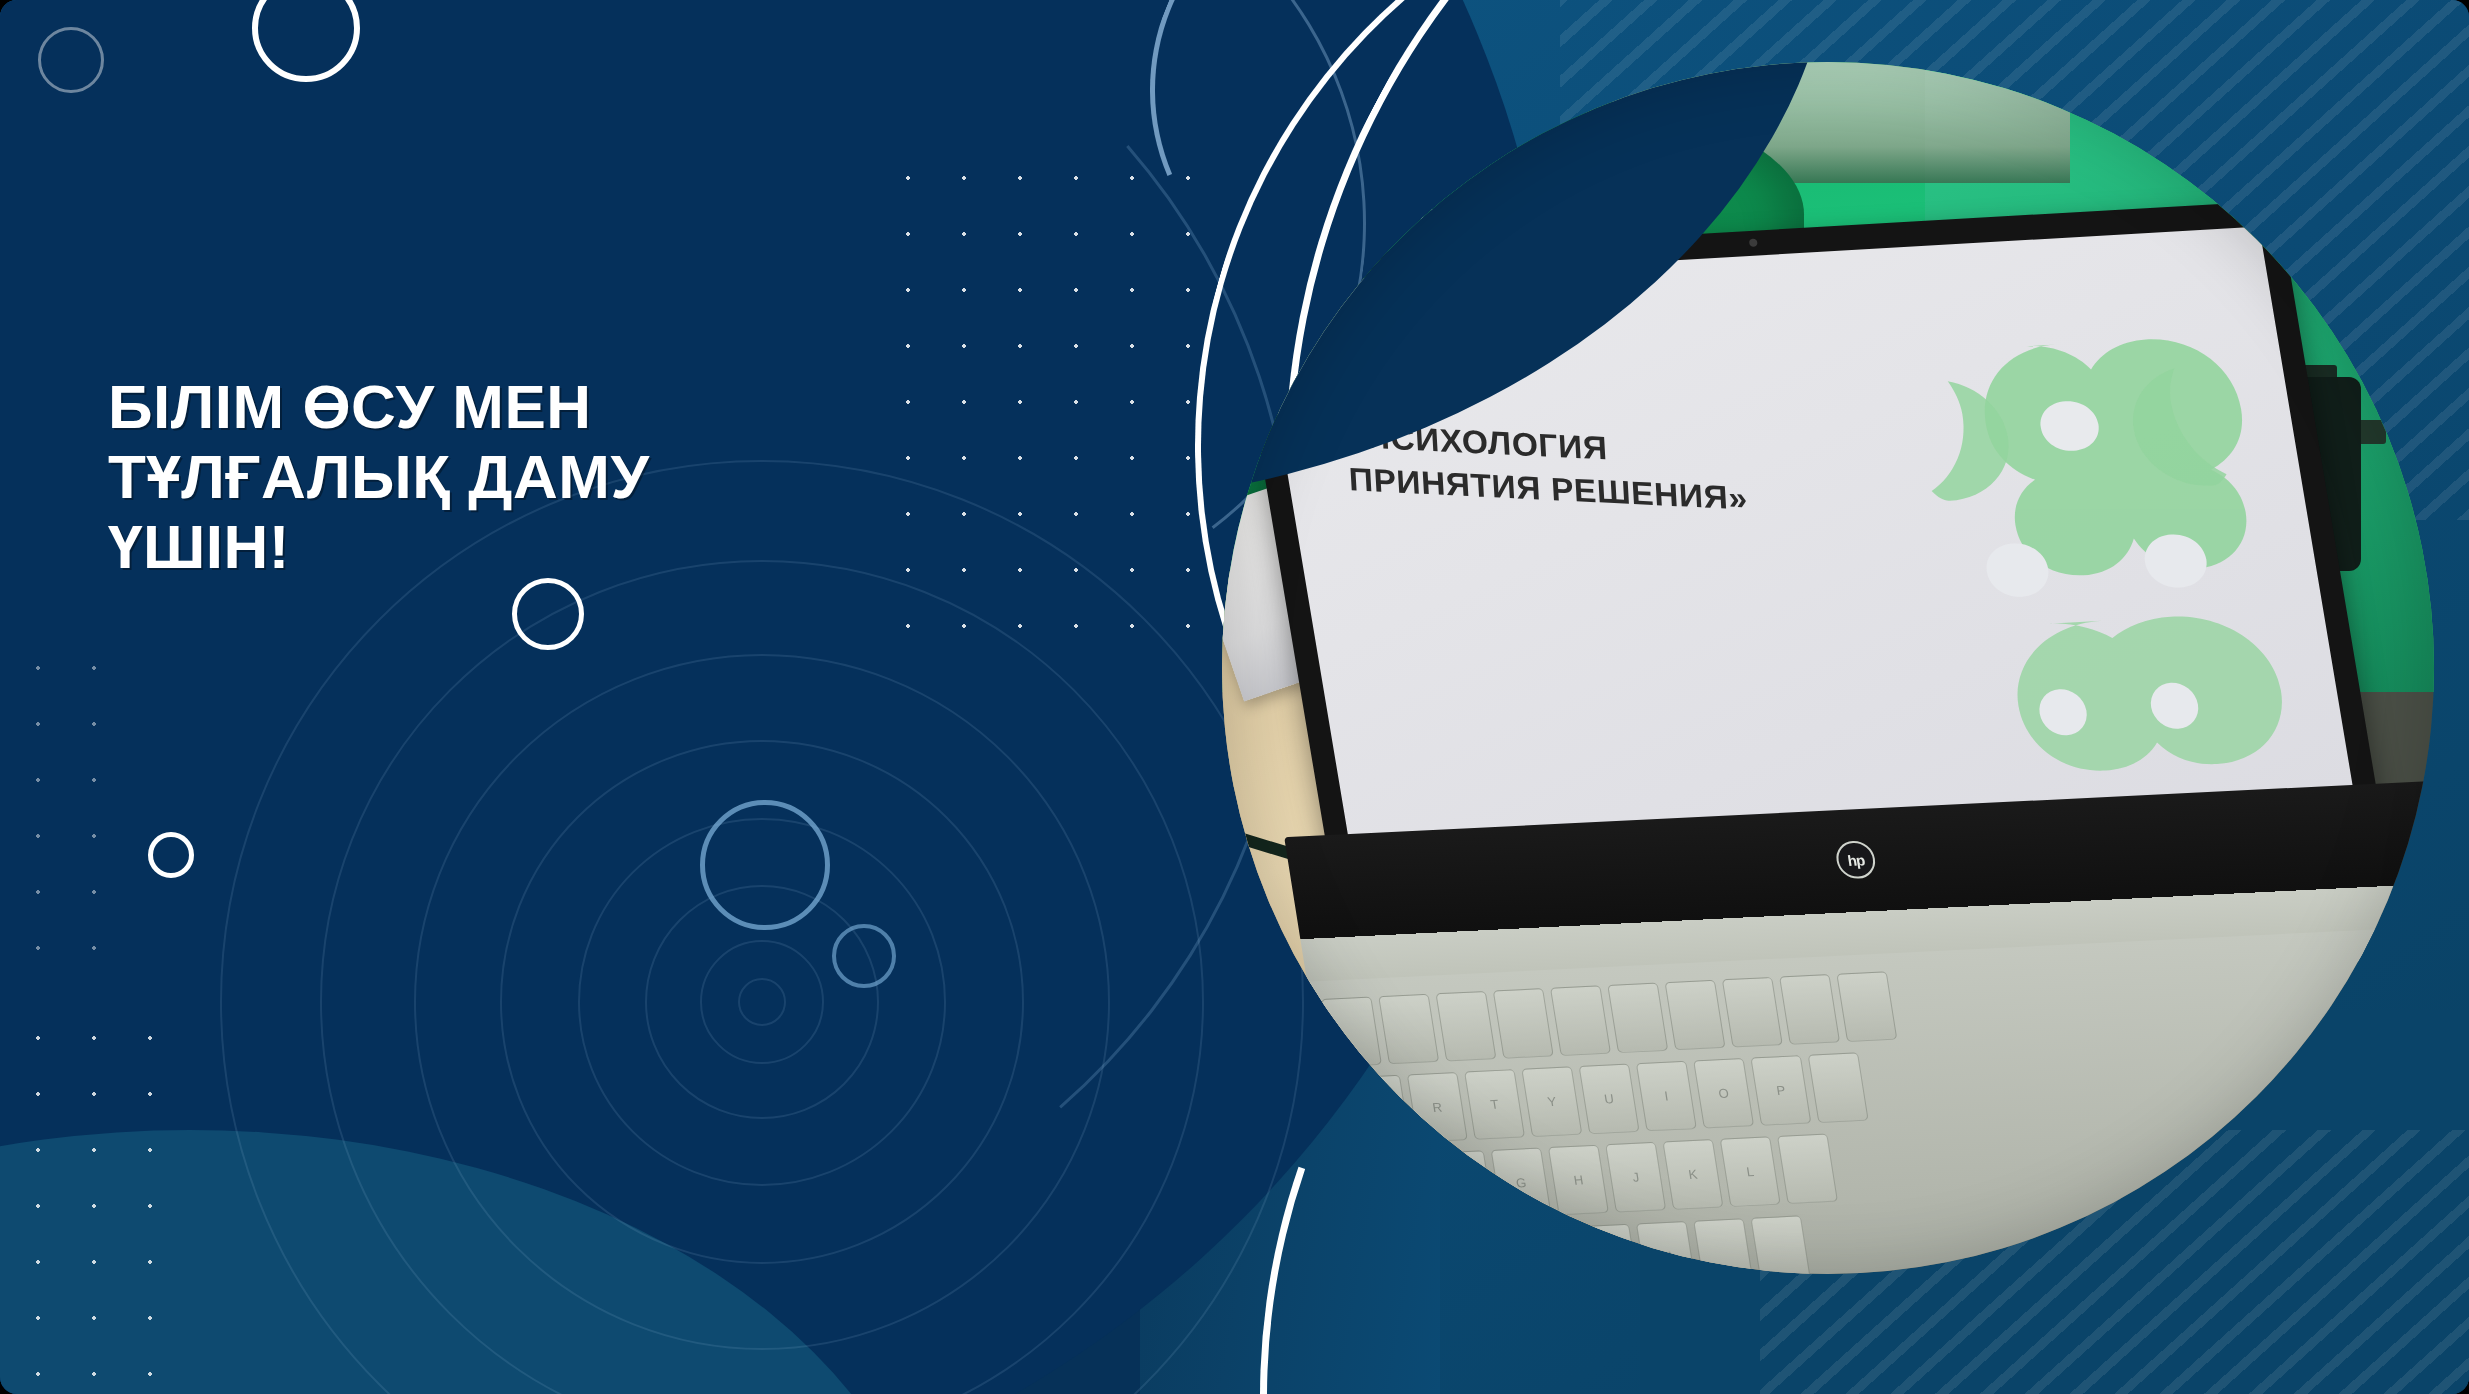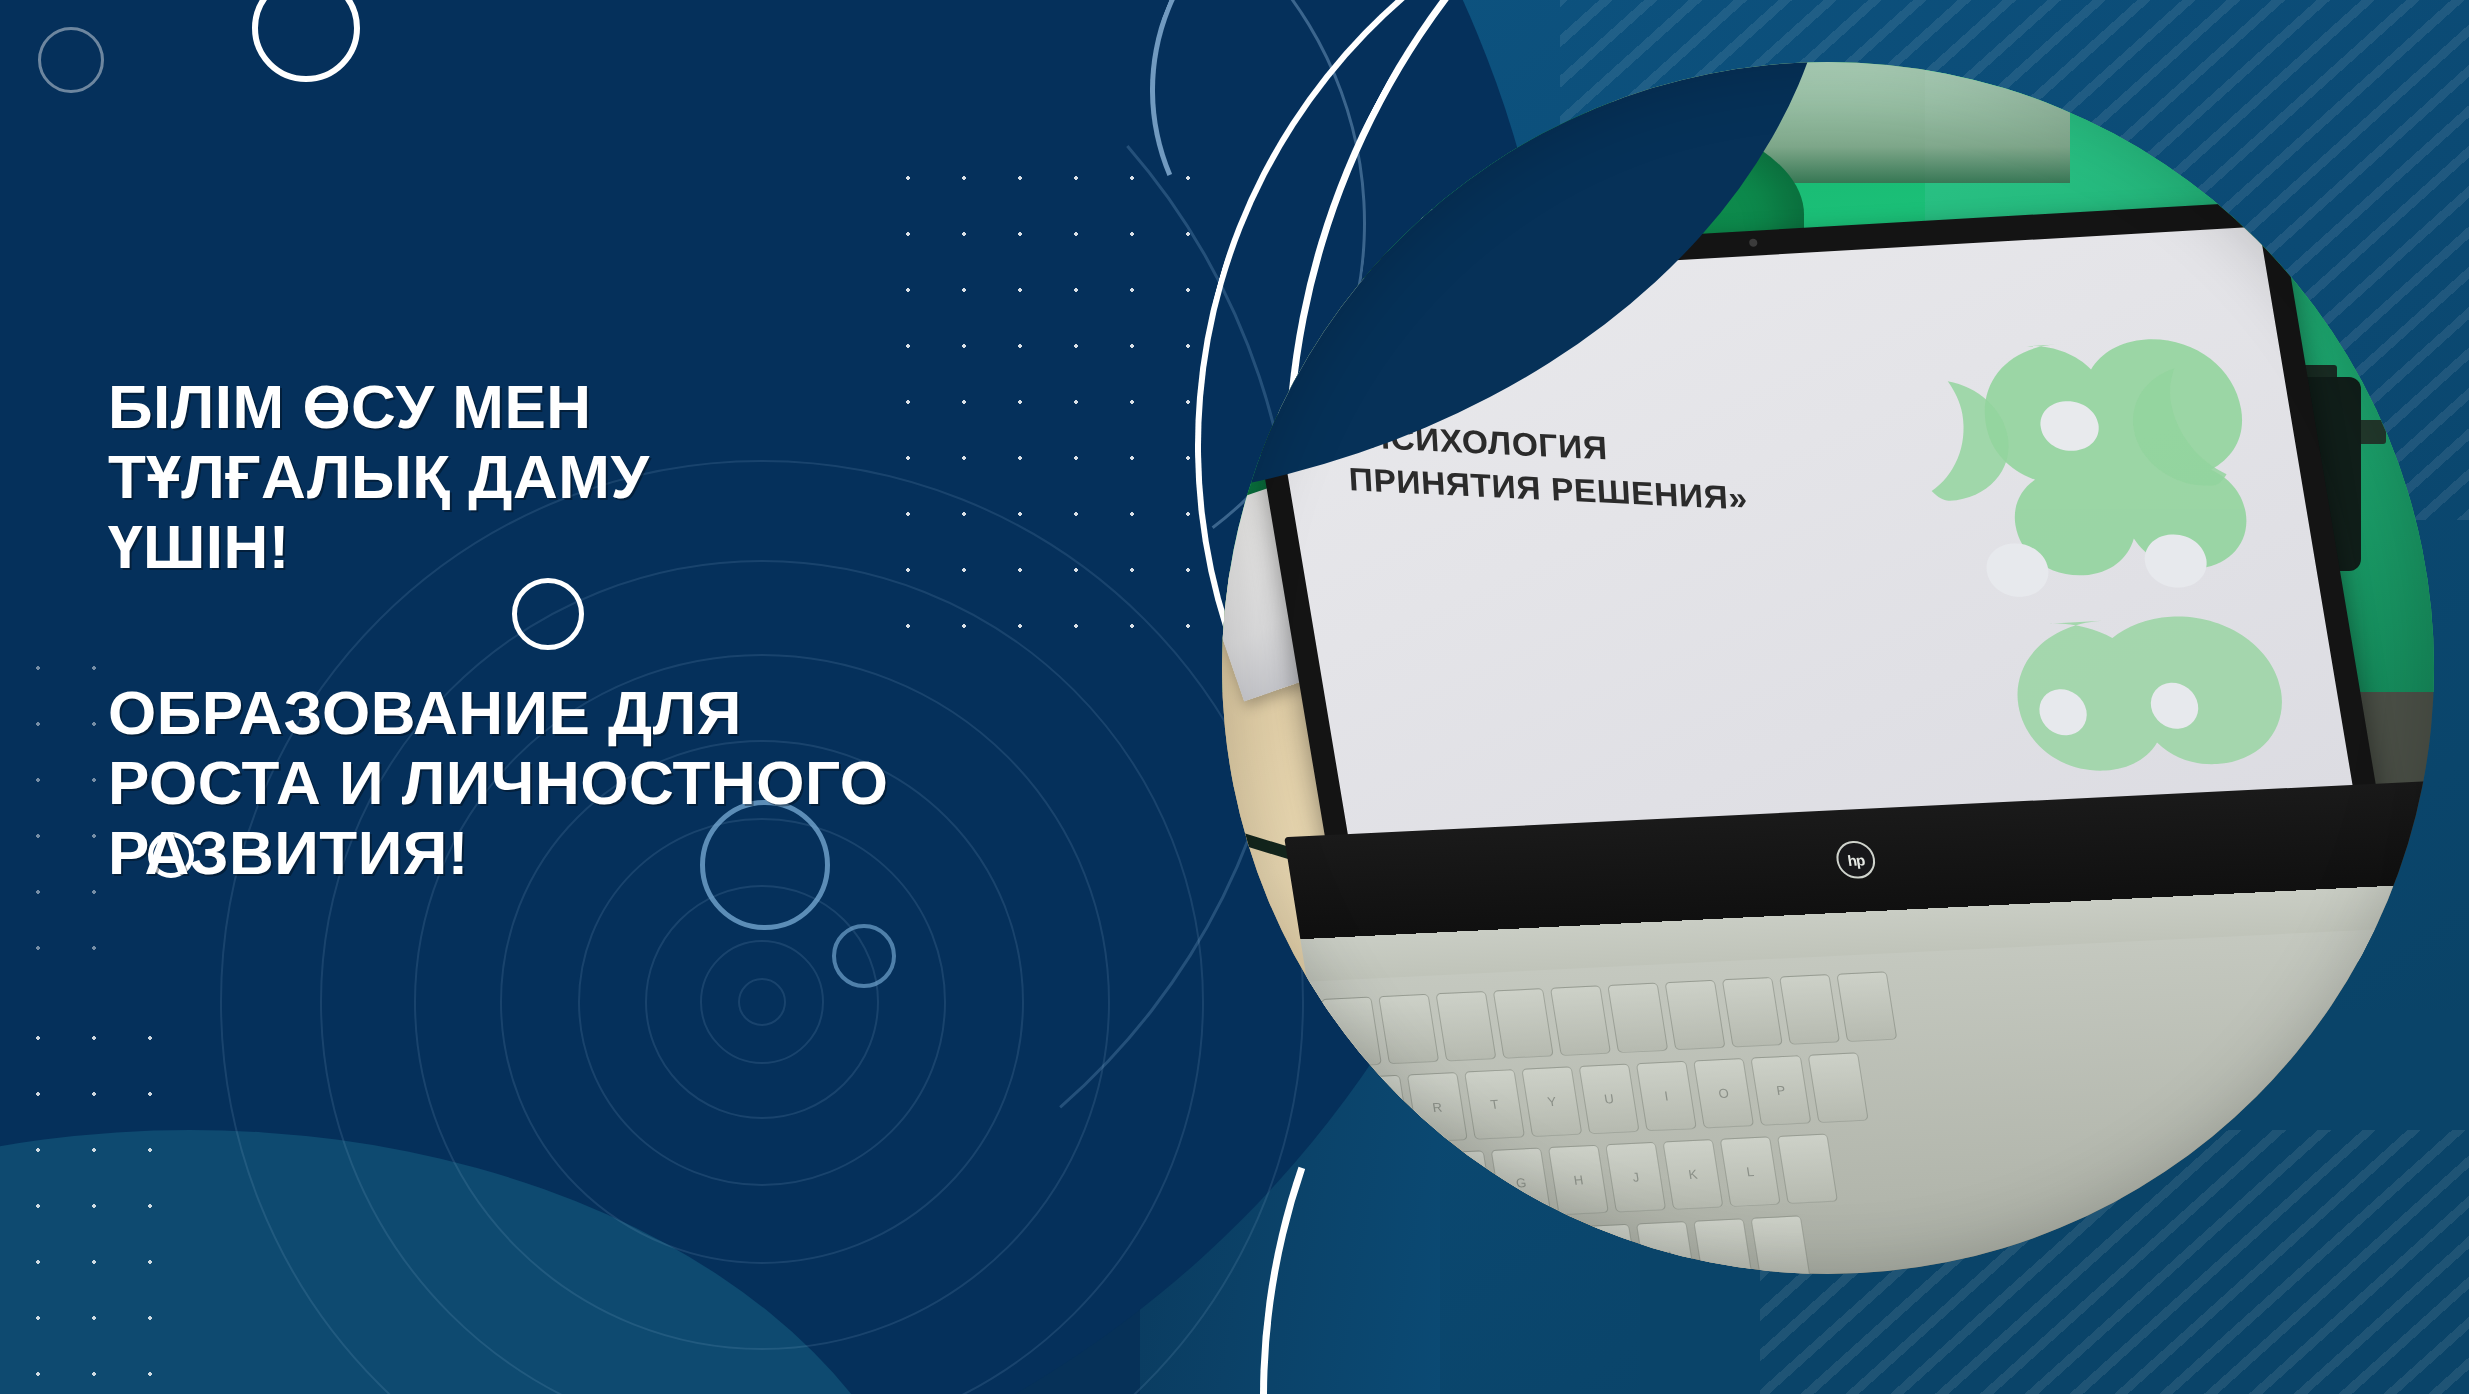--- a/index.html
+++ b/index.html
@@ -3,20 +3,21 @@
 <meta charset="utf-8">
 <style>
   html,body{margin:0;padding:0;background:#000;}
   body{font-family:"Liberation Sans",sans-serif;}
 
   .banner{
     position:relative;
     width:2469px;height:1394px;
     overflow:hidden;
     background:#063058;
+    border-radius:17px;
   }
 
   
   .bg-base{position:absolute;inset:0;background:#063158;}
 
   
   .bg-wedge-tl{
     position:absolute;left:-900px;top:-1150px;
     width:2050px;height:2050px;border-radius:50%;
     background:#0e4a70;
@@ -346,23 +347,20 @@
   <div class="arc arc-5"></div>
   <div class="arc arc-4"></div>
   <div class="arc arc-1"></div>
   <div class="arc arc-2"></div>
   <div class="arc arc-3"></div>
 
   <div class="copy">
     <h1 class="headline kk">БІЛІМ ӨСУ МЕН
 ТҰЛҒАЛЫҚ ДАМУ
 ҮШІН!</h1>
-    <h1 class="headline ru">ОБРАЗОВАНИЕ ДЛЯ
-РОСТА И ЛИЧНОСТНОГО
-РАЗВИТИЯ!</h1>
   </div>
 
   <div class="photo-wrap">
     <div class="photo">
 
       <div class="ph-wall"></div>
       <div class="ph-wall-right"></div>
       <div class="ph-ceiling"></div>
 
       <div class="ph-desk"></div>

